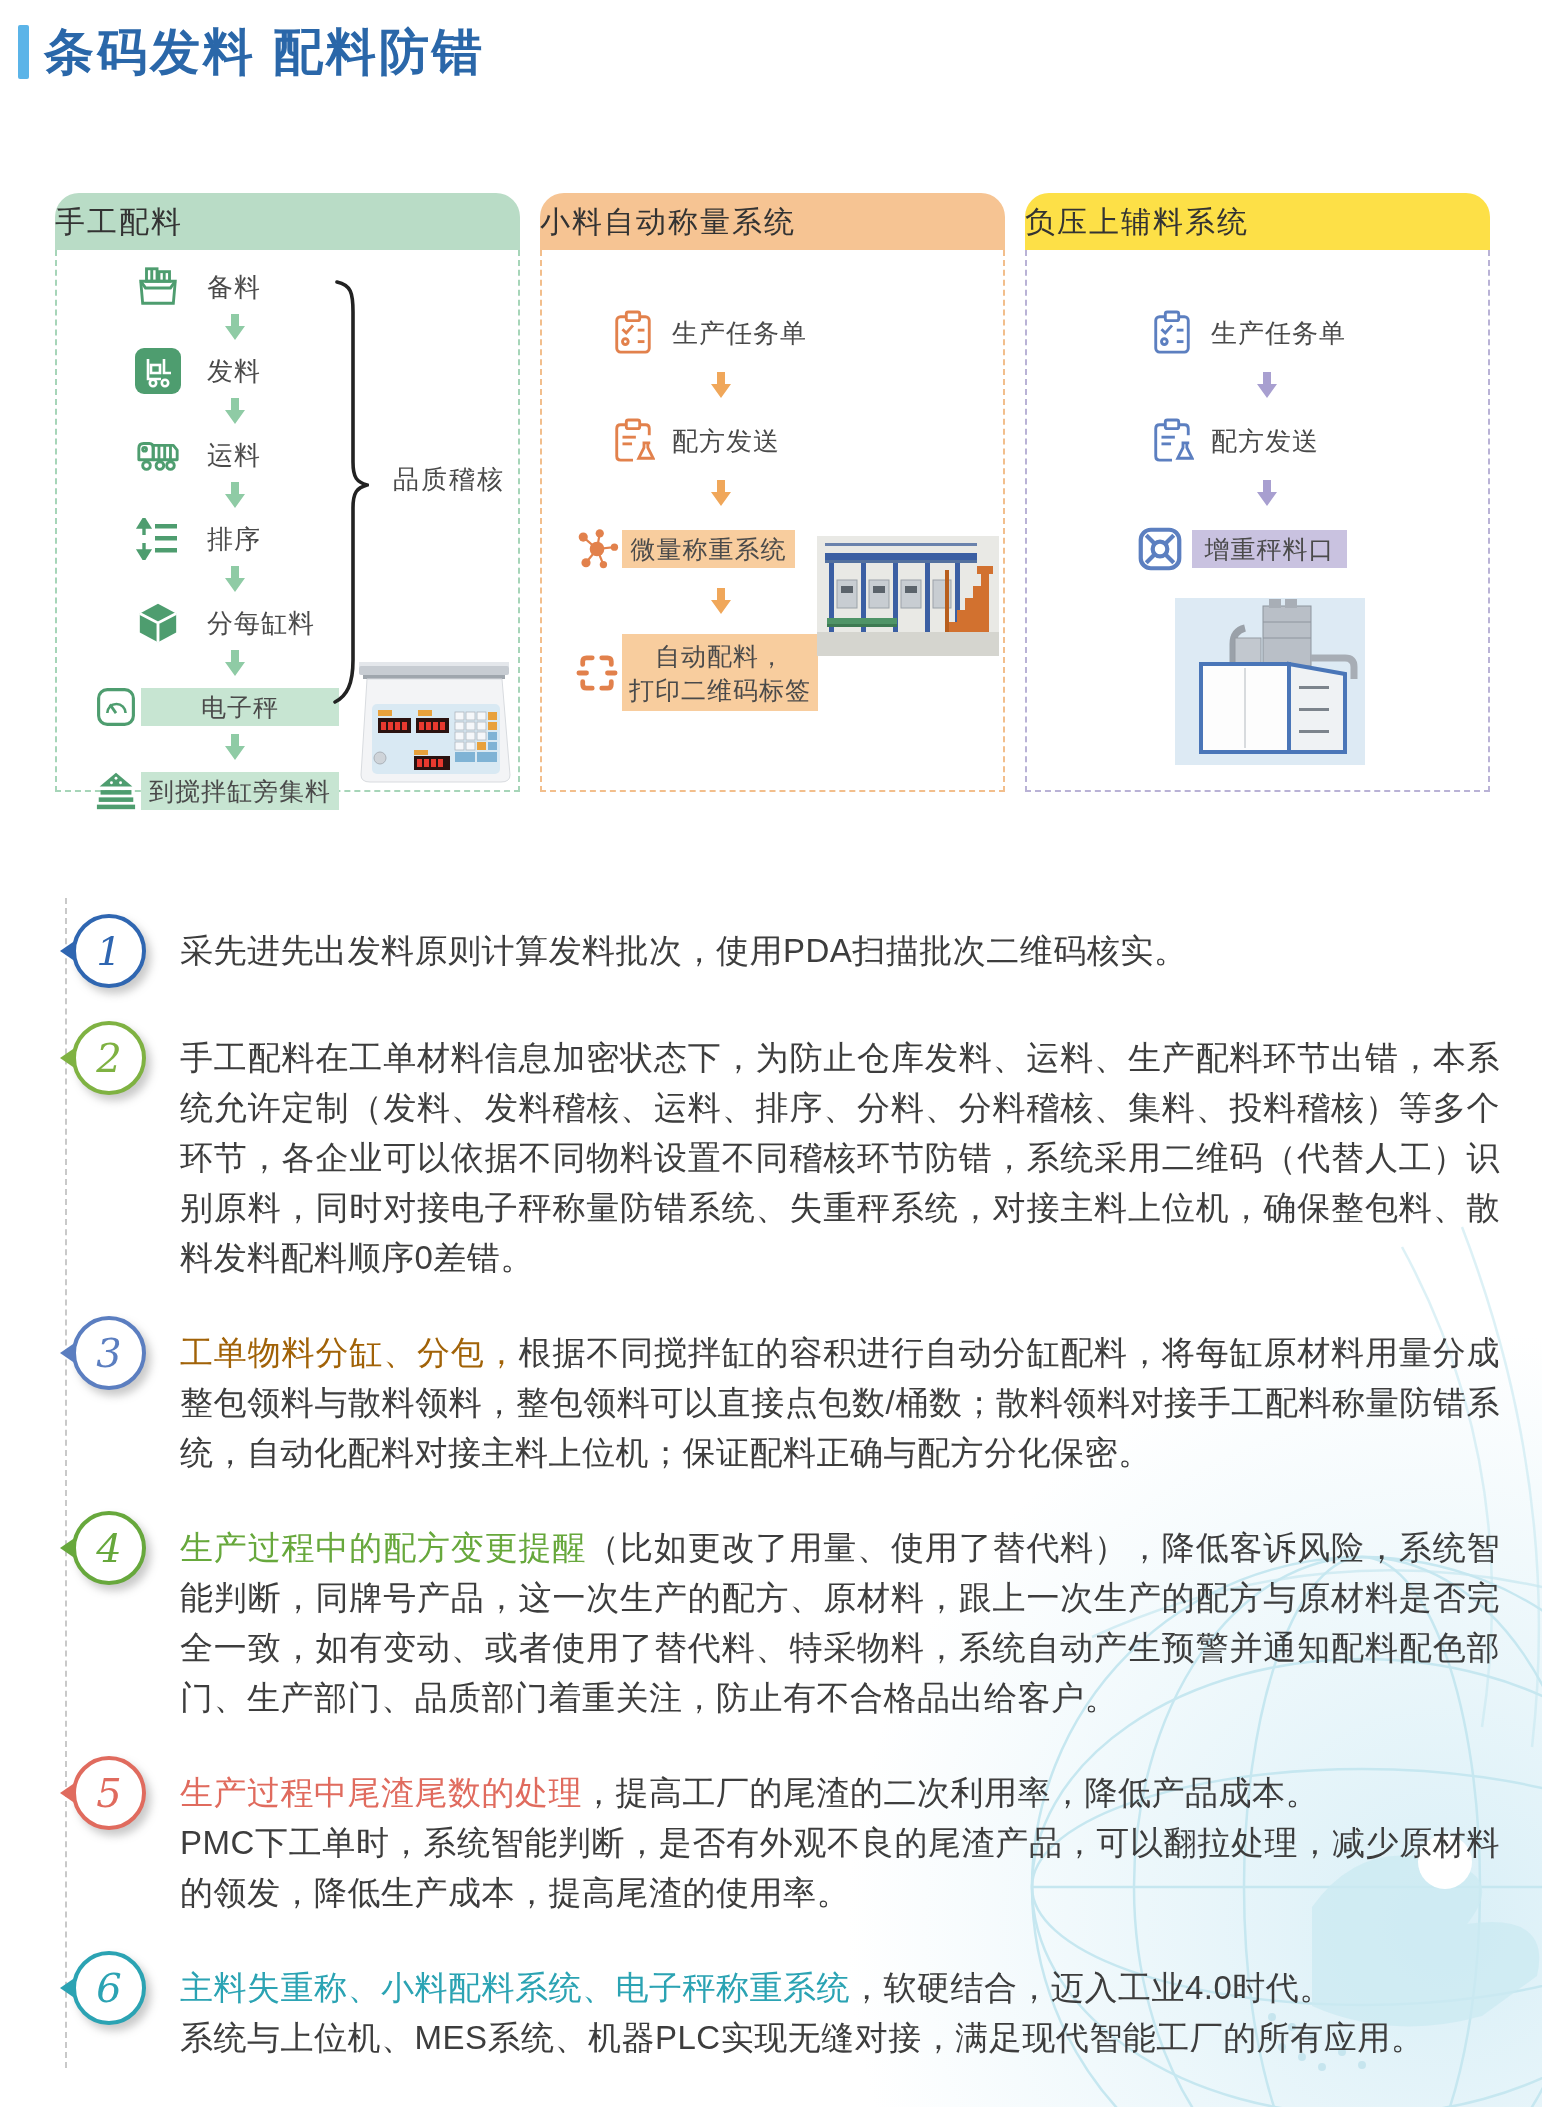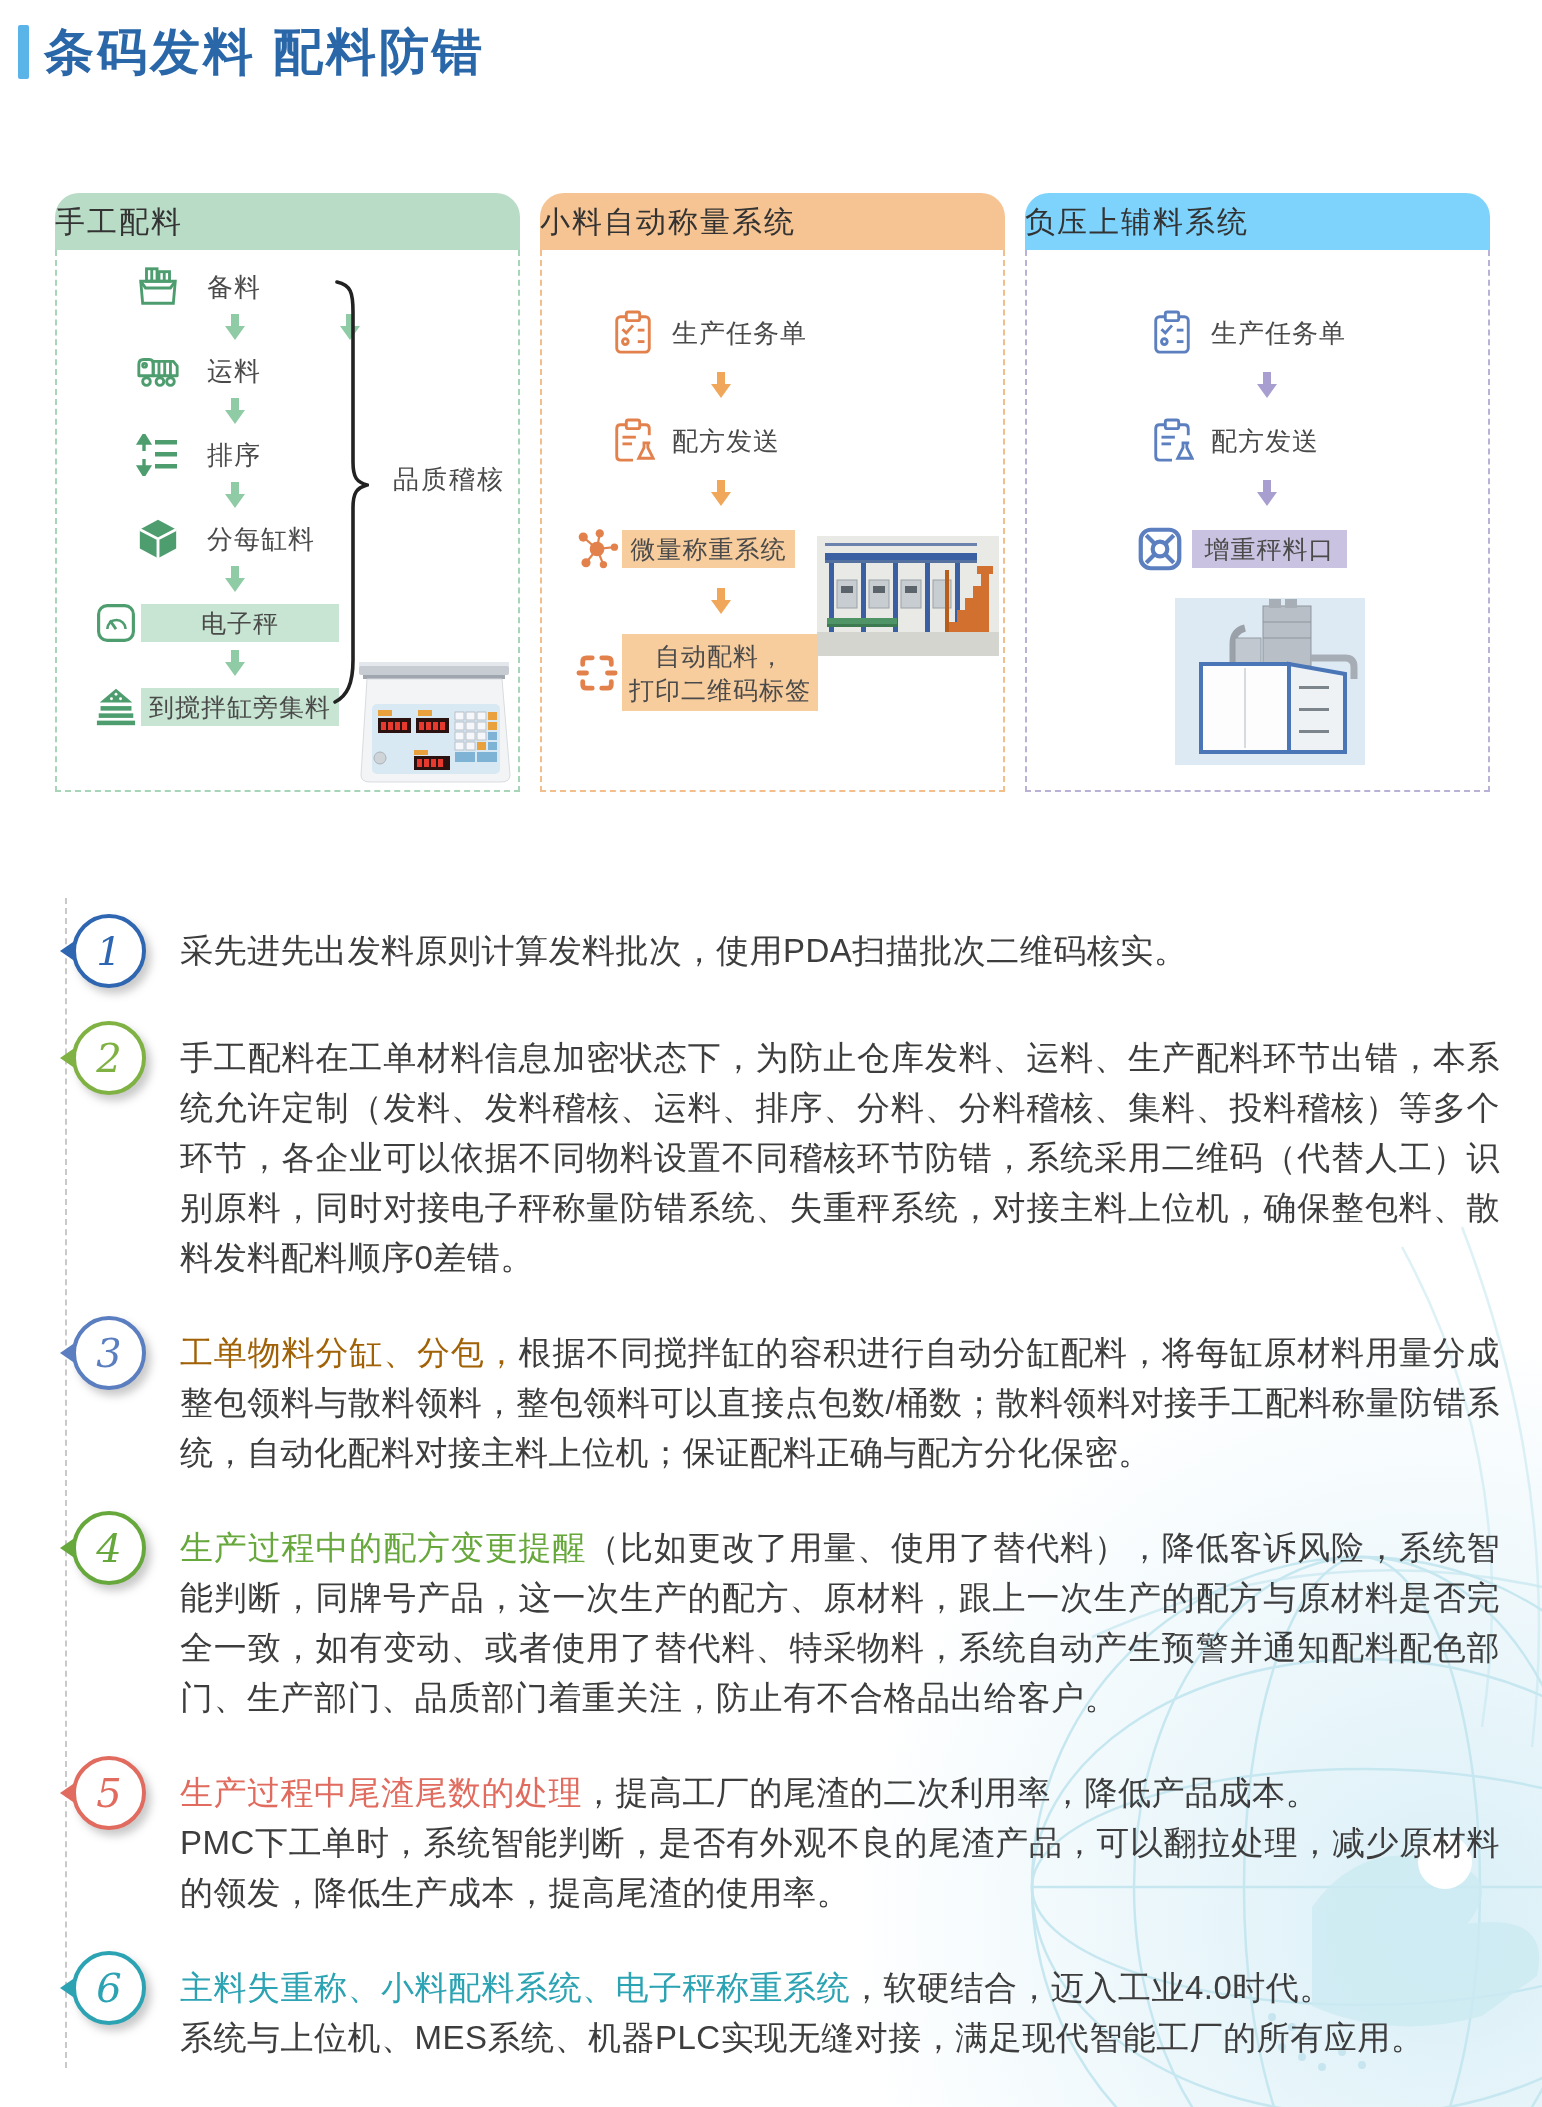--- a/index.html
+++ b/index.html
@@ -18,21 +18,21 @@
   
   .panels { position:absolute; top:193px; left:55px; display:flex; gap:20px; }
   .panel { width:465px; }
   .panel-header { height:57px; line-height:57px; text-align:left; font-size:30px; font-weight:500;
     color:#333; border-radius:24px 24px 0 0; letter-spacing:2px; }
   .panel-body { position:relative; height:542px; border:2px dashed; border-top:none; box-sizing:border-box; }
   .p1 .panel-header { background:#B9DCC6; }
   .p1 .panel-body { border-color:#A6D5B8; }
   .p2 .panel-header { background:#F6C493; }
   .p2 .panel-body { border-color:#F2BE8C; }
-  .p3 .panel-header { background:#7dd3fc; }
+  .p3 .panel-header { background:#fde047; }
   .p3 .panel-body { border-color:#B9B2D6; }
   .p1 .step-icon { color:#4E9D6F; }
   .p2 .step-icon { color:#E2814C; }
   .p3 .step-icon { color:#5C7FC0; }
   .p1 .flow-arrow { color:#8FCBA5; }
   .p2 .flow-arrow { color:#F0A75A; }
   .p3 .flow-arrow { color:#A89FD0; }
   .step { display:flex; align-items:center; height:46px; }
   .step-icon { width:46px; height:46px; flex:none; display:flex; align-items:center; justify-content:center; }
   .step-label { font-size:26px; color:#4A4A4A; letter-spacing:1px; margin-left:16px; white-space:nowrap; }
@@ -133,20 +133,35 @@
               <path d="M6 16 H42 L40 39 H8 Z"></path>
                   <path d="M6 16 L11 23 H37 L42 16"></path>
             </svg>
               </span>
             <span class="step-label">备料</span>
             </div>
           <svg class="flow-arrow" viewBox="0 0 22 26">
               <polygon points="7,0 15,0 15,12 21,12 11,26 1,12 7,12" fill="currentColor"></polygon>
             </svg>
 
+          <div class="step">
+              <span class="step-icon">
+            <svg width="46" height="46" viewBox="0 0 46 46">
+                  <rect width="46" height="46" rx="9" fill="currentColor"></rect>
+              <g stroke="#fff" stroke-width="2.6" fill="none">
+                <path d="M13 11 v20 h13"></path>
+                    <rect x="16" y="17" width="9" height="8"></rect>
+                <path d="M29 11 v14 h7"></path>
+                    <circle cx="18" cy="35" r="3.2"></circle>
+                    <circle cx="30" cy="35" r="3.2"></circle>
+              </g>
+                </svg>
+              </span>
+            <span class="step-label">发料</span>
+            </div>
           <svg class="flow-arrow" viewBox="0 0 22 26">
               <polygon points="7,0 15,0 15,12 21,12 11,26 1,12 7,12" fill="currentColor"></polygon>
             </svg>
 
           <div class="step">
               <span class="step-icon">
             <svg width="48" height="42" viewBox="0 0 48 42" fill="none" stroke="currentColor" stroke-width="3" stroke-linejoin="round">
               <path d="M4 14 q0-5 5-5 h6 q4 0 4 5 v12 H4 Z"></path>
                   <circle cx="10" cy="15" r="2"></circle>
               <path d="M19 11 h21 l4 5 v10 H19 Z"></path>

